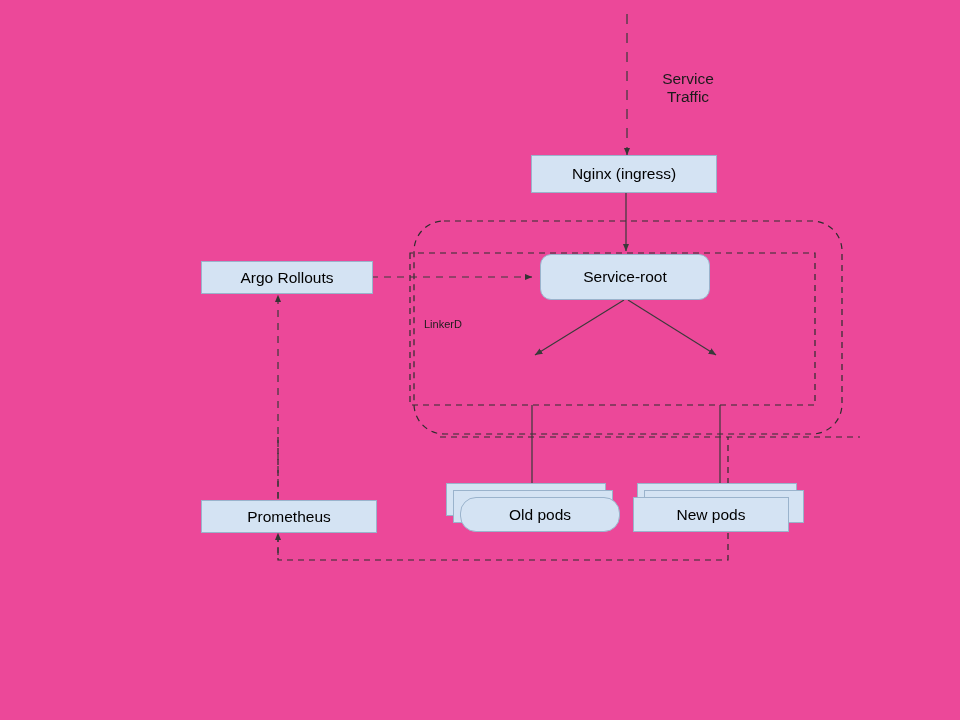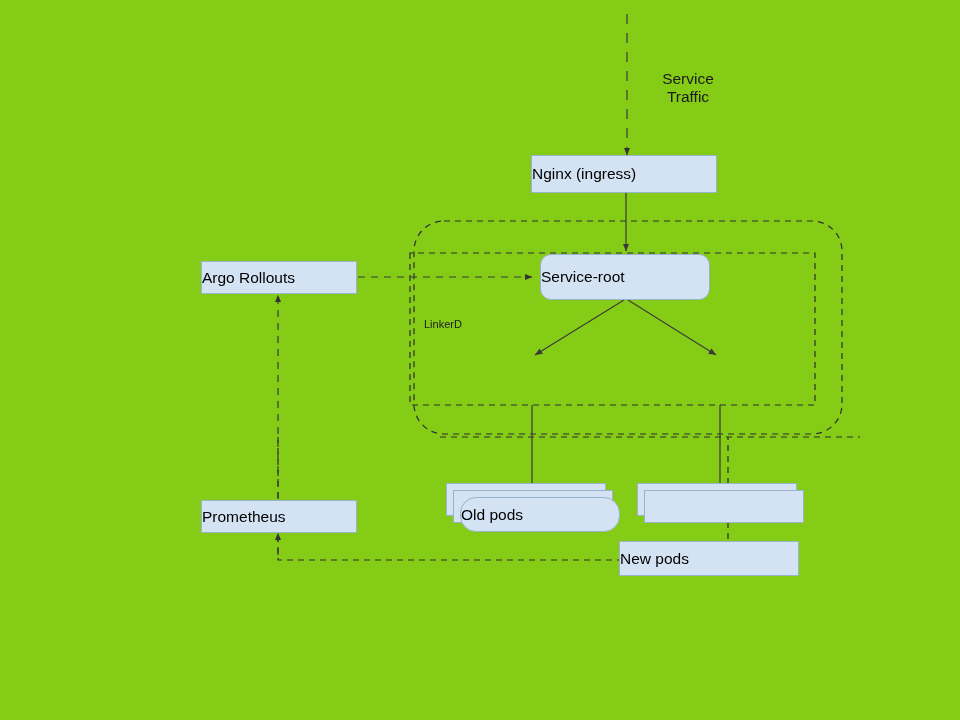--- a/index.html
+++ b/index.html
@@ -5,39 +5,40 @@
 <style>
   html, body {
     margin: 0;
     padding: 0;
     background: #000000;
   }
   #canvas {
     position: relative;
     width: 960px;
     height: 720px;
-    background: #84cc16;
+    background: #ec4899;
     overflow: hidden;
     font-family: "Liberation Sans", sans-serif;
   }
   svg#wires {
     position: absolute;
     left: 0;
     top: 0;
     width: 960px;
     height: 720px;
     pointer-events: none;
   }
   .node {
     position: absolute;
     background: #d4e3f3;
     border: 1px solid #9ab3cc;
     color: #000000;
     display: flex;
     align-items: center;
+    justify-content: center;
     font-size: 15.5px;
     line-height: 1;
     box-sizing: border-box;
     white-space: nowrap;
   }
   .node.sq { border-radius: 0; }
   .node.rnd { border-radius: 11px; }
   .stack-shadow {
     position: absolute;
     background: #d4e3f3;
@@ -103,39 +104,39 @@
 
   <div class="edge-label" style="left:633px; top:70px; width:110px;">Service
 Traffic</div>
 
   <div class="group-label" style="left:424px; top:318px; width:120px; text-align:left;">LinkerD</div>
 
   <div class="node sq" style="left:531px; top:155px; width:186px; height:38px;">
     <span>Nginx (ingress)</span>
   </div>
 
-  <div class="node sq" style="left:201px; top:261px; width:156px; height:33px;">
+  <div class="node sq" style="left:201px; top:261px; width:172px; height:33px;">
     <span>Argo Rollouts</span>
   </div>
 
   <div class="node rnd" style="left:540px; top:254px; width:170px; height:46px;">
     <span>Service-root</span>
   </div>
 
 
 
-  <div class="node sq" style="left:201px; top:500px; width:156px; height:33px;">
+  <div class="node sq" style="left:201px; top:500px; width:176px; height:33px;">
     <span>Prometheus</span>
   </div>
 
   <div class="stack-shadow" style="left:446px; top:483px; width:160px; height:33px;"></div>
   <div class="stack-shadow" style="left:453px; top:490px; width:160px; height:33px;"></div>
   <div class="node sq" style="left:460px; top:497px; width:160px; height:35px;border-radius:16px;">
     <span>Old pods</span>
   </div>
 
   <div class="stack-shadow" style="left:637px; top:483px; width:160px; height:33px;"></div>
   <div class="stack-shadow" style="left:644px; top:490px; width:160px; height:33px;"></div>
-  <div class="node sq" style="left:619px; top:497px; width:180px; height:35px;margin-top:44px;">
+  <div class="node sq" style="left:633px; top:497px; width:156px; height:35px;">
     <span>New pods</span>
   </div>
 
 </div>
 
 </body></html>

